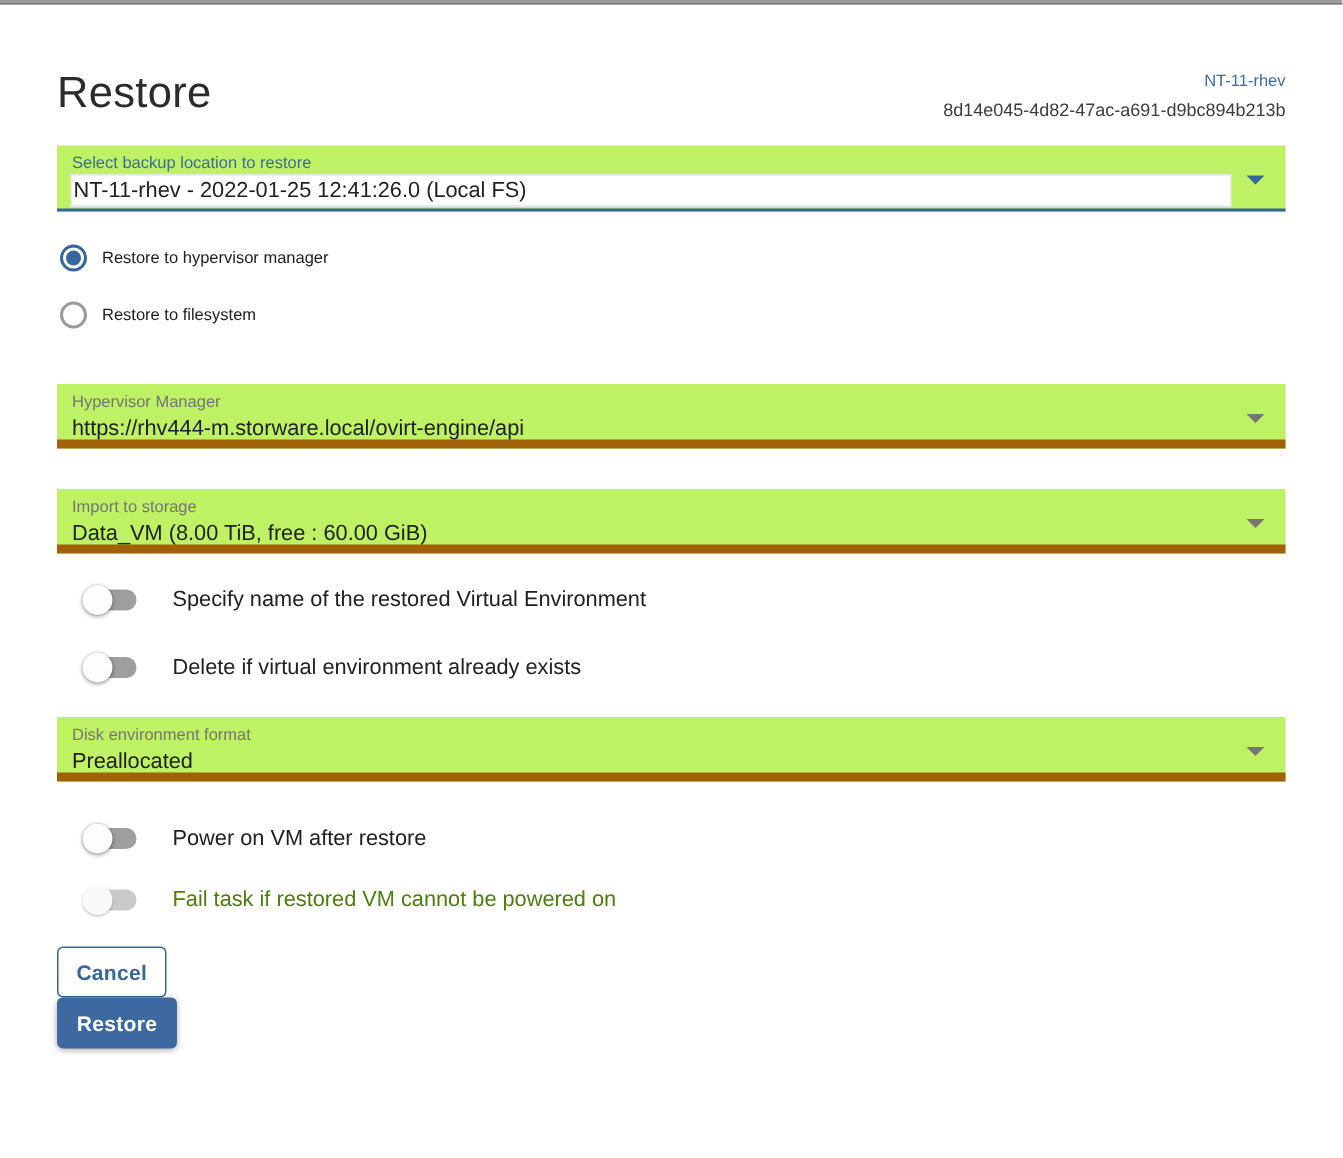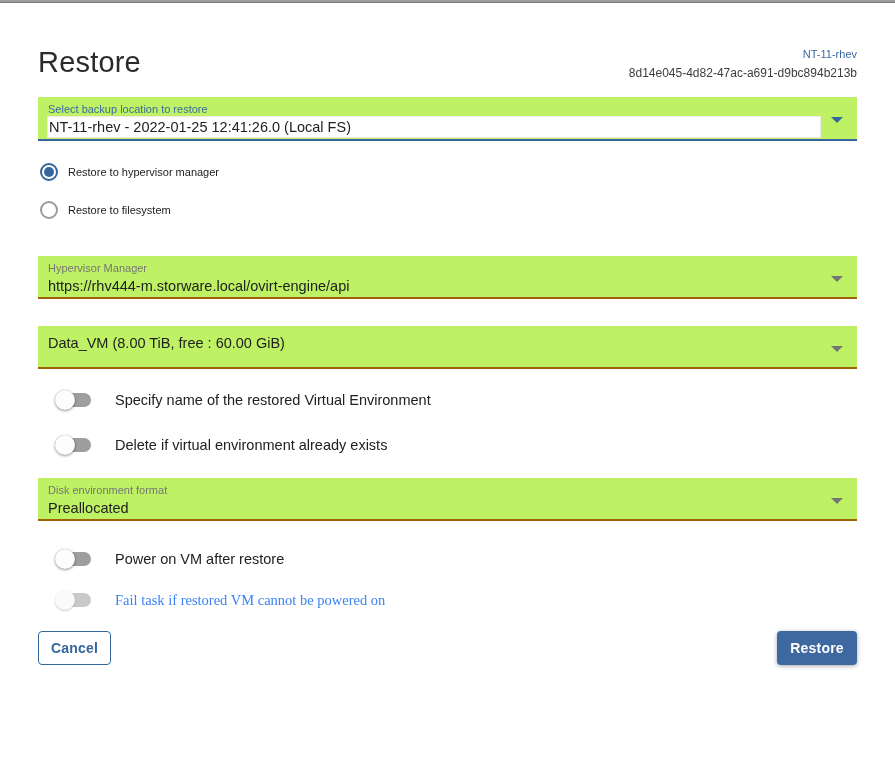--- a/index.html
+++ b/index.html
@@ -15,21 +15,21 @@
   .page-title { font-size: 29px; font-weight: 400; color: #2b2b2b; line-height: 32px; letter-spacing: 0.2px; }
   .header-right { text-align: right; }
   .vm-name { font-size: 11px; color: #3d69a0; line-height: 17px; }
   .vm-uuid { font-size: 12px; color: #3c3c3c; margin-top: 3px; line-height: 14px; }
 
   
   .field { position: relative; background: #bef264; height: 43px; padding: 6px 40px 0 10px; cursor: pointer; }
   .field .f-label { font-size: 11px; color: #757575; line-height: 13px; }
   .field .f-value { font-size: 14.5px; color: #212121; line-height: 20px; margin-top: 1px;
                     white-space: nowrap; overflow: hidden; }
-  .field { border-bottom: 2px solid #a16207; }
+  .field { border-bottom: 6px solid #a16207; }
   .field.focused { border-bottom: 2px solid #36679c; height: 44px; }
   .field.focused .f-label { color: #3d69a0; }
   .field.focused .f-value { background: #ffffff; outline: 1px solid #f1e9e7; display: inline-block;
                             min-width: 772px; padding-left: 1px; }
   .caret { position: absolute; right: 14px; top: 20px; width: 0; height: 0;
            border-left: 6px solid transparent; border-right: 6px solid transparent;
            border-top: 6px solid #757575; }
   .field.focused .caret { border-top-color: #36679c; }
 
   .field-1 { margin-top: 17px; }
@@ -53,24 +53,24 @@
   .t1 { margin-top: 25px; } .t2 { margin-top: 21px; }
   .t3 { margin-top: 28px; } .t4 { margin-top: 21px; }
   .switch { position: relative; width: 38px; height: 20px; flex: none; }
   .switch .track { position: absolute; left: 3px; top: 3px; width: 33px; height: 14px;
                    border-radius: 7px; background: #9e9e9e; }
   .switch .thumb { position: absolute; left: 0; top: 0; width: 20px; height: 20px; border-radius: 50%;
                    background: #fdfdfd; box-shadow: 0 1px 3px rgba(0,0,0,0.40), 0 0 1px rgba(0,0,0,0.25); }
   .toggle-label { font-size: 14.5px; margin-left: 22px; color: #212121; }
   .toggle-row.disabled .track { background: #c9c9c9; }
   .toggle-row.disabled .thumb { background: #fafafa; box-shadow: 0 1px 2px rgba(0,0,0,0.22); }
-  .toggle-row.disabled .toggle-label { color: #3b82f6; font-family: Liberation Serif, serif; }
+  .toggle-row.disabled .toggle-label { color: #4d7c0f; }
 
   
-  .footer { margin-top: 21px; display: flex; justify-content: space-between; align-items: flex-start; }
+  .footer { margin-top: 21px; display: flex; justify-content: space-between; align-items: flex-start; flex-direction: column; }
   .btn { height: 34px; border-radius: 4px; font-family: inherit; font-size: 14px; font-weight: bold;
          letter-spacing: 0.2px; cursor: pointer; }
   .btn-cancel { width: 73px; background: #ffffff; border: 1px solid #36679c; color: #36679c; }
   .btn-restore { width: 80px; background: #3d69a0; border: none; color: #ffffff;
                  box-shadow: 0 1px 4px rgba(0,0,0,0.35); }
 </style>
 </head>
 <body>
 
 <div class="top-strip"></div>
@@ -103,20 +103,21 @@
   </div>
 
   <div class="field field-2">
     <div class="f-label">Hypervisor Manager</div>
     <div class="f-value">https://rhv444-m.storware.local/ovirt-engine/api</div>
     <div class="caret"></div>
   </div>
 
 
   <div class="field field-4">
+    <div class="f-label">Import to storage</div>
     <div class="f-value">Data_VM (8.00 TiB, free : 60.00 GiB)</div>
     <div class="caret"></div>
   </div>
 
   <div class="toggle-row t2">
     <span class="switch">
       <span class="track"></span>
       <span class="thumb"></span>
     </span>
     <span class="toggle-label">Specify name of the restored Virtual Environment</span>

